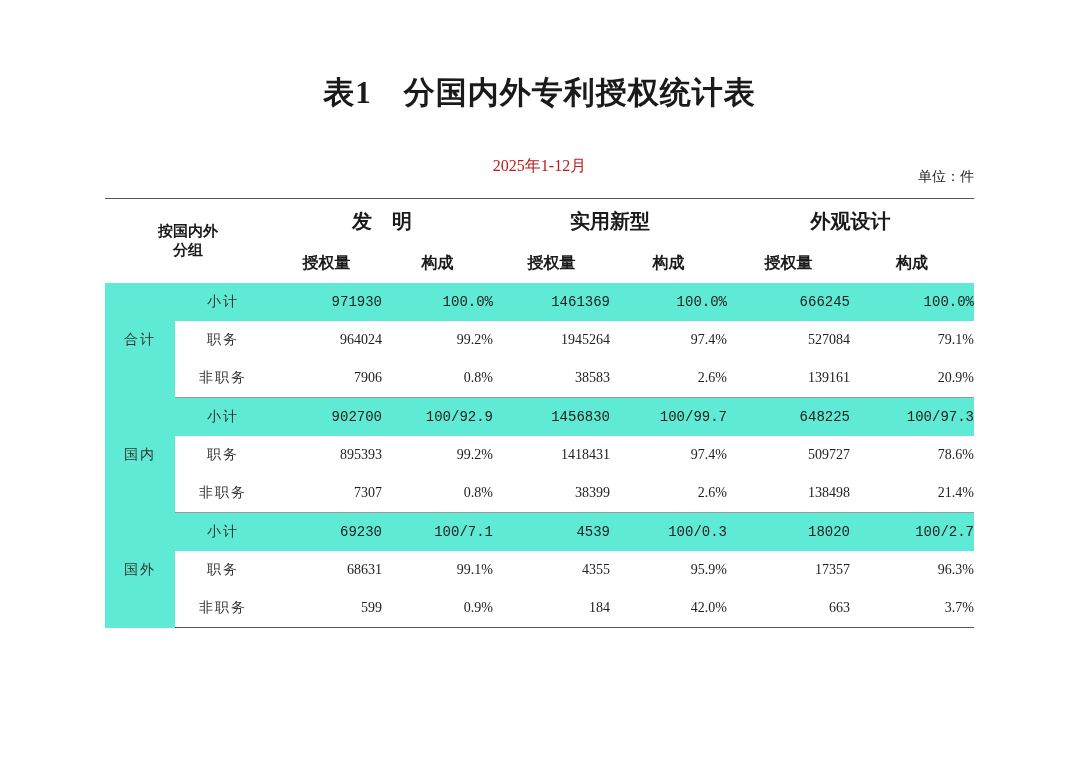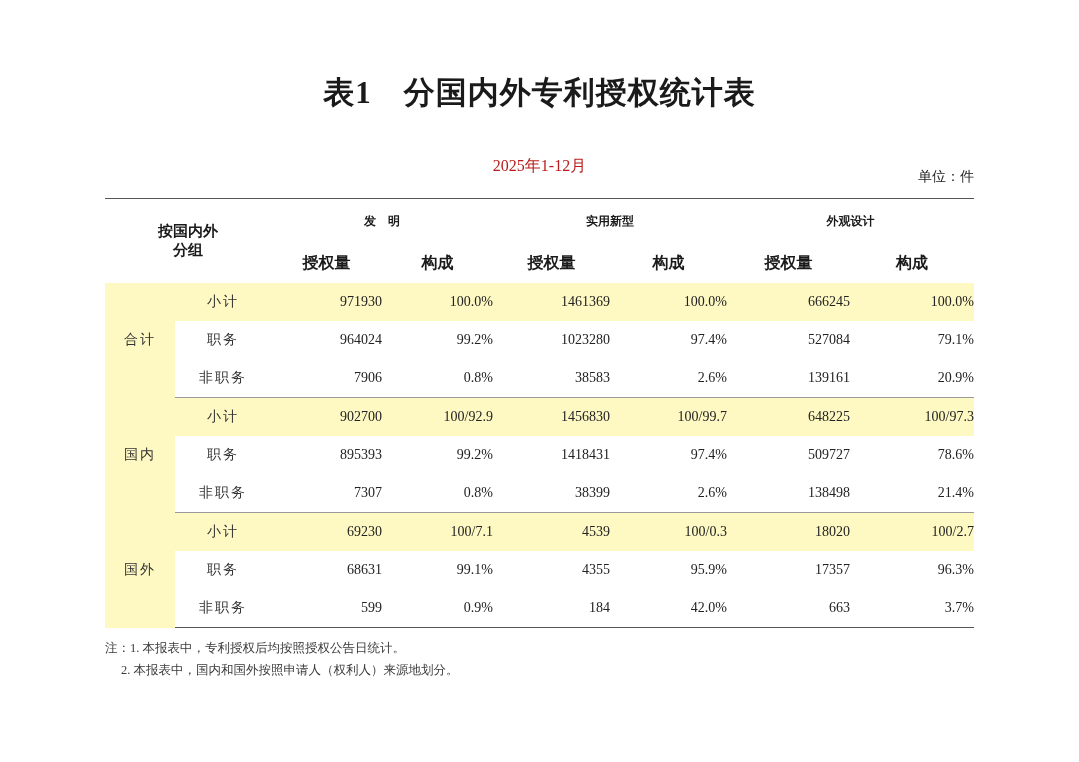--- a/index.html
+++ b/index.html
@@ -57,21 +57,21 @@
     font-size: 14px;
   }
   table.stat td, table.stat th {
     border: none;
     padding: 0;
   }
   .hdr-top td {
     height: 44px;
     text-align: center;
     font-weight: bold;
-    font-size: 12px;
+    font-size: 20px;
     border-bottom: 1px solid #9a9a9a;
   }
   .hdr-top td.group-cell {
     font-size: 15px;
     line-height: 1.25;
   }
   .hdr-sub td {
     height: 40px;
     text-align: center;
     font-weight: bold;
@@ -101,21 +101,22 @@
     letter-spacing: 2px;
     margin-left: 40px;
   }
   td.num {
     text-align: right;
     padding-right: 10px;
     color: #222;
     font-family: "Liberation Serif", "DejaVu Serif", serif;
   }
   tr.subtotal td {
-    background: #fef9c3;
+    background: #5eead4;
+    font-family: Liberation Mono, monospace;
   }
   tr.band-end td {
     border-bottom: 1px solid #9a9a9a;
   }
   tr.last-row td {
     border-bottom: 1.6px solid #555;
   }
   .notes {
     margin-top: 10px;
     font-size: 12.5px;
@@ -181,21 +182,21 @@
         <td class="num">100.0%</td>
         <td class="num vline-l">1461369</td>
         <td class="num">100.0%</td>
         <td class="num vline-l">666245</td>
         <td class="num">100.0%</td>
       </tr>
       <tr>
         <td class="rowlabel">职务</td>
         <td class="num vline-l">964024</td>
         <td class="num">99.2%</td>
-        <td class="num vline-l">1023280</td>
+        <td class="num vline-l">1945264</td>
         <td class="num">97.4%</td>
         <td class="num vline-l">527084</td>
         <td class="num">79.1%</td>
       </tr>
       <tr class="band-end">
         <td class="rowlabel">非职务</td>
         <td class="num vline-l">7906</td>
         <td class="num">0.8%</td>
         <td class="num vline-l">38583</td>
         <td class="num">2.6%</td>
@@ -256,18 +257,14 @@
         <td class="num vline-l">599</td>
         <td class="num">0.9%</td>
         <td class="num vline-l">184</td>
         <td class="num">42.0%</td>
         <td class="num vline-l">663</td>
         <td class="num">3.7%</td>
       </tr>
     </tbody>
   </table>
 
-  <div class="notes">
-    <div>注：1. 本报表中，专利授权后均按照授权公告日统计。</div>
-    <div class="note-2">2. 本报表中，国内和国外按照申请人（权利人）来源地划分。</div>
-  </div>
 
 </div>
 
 </body></html>

